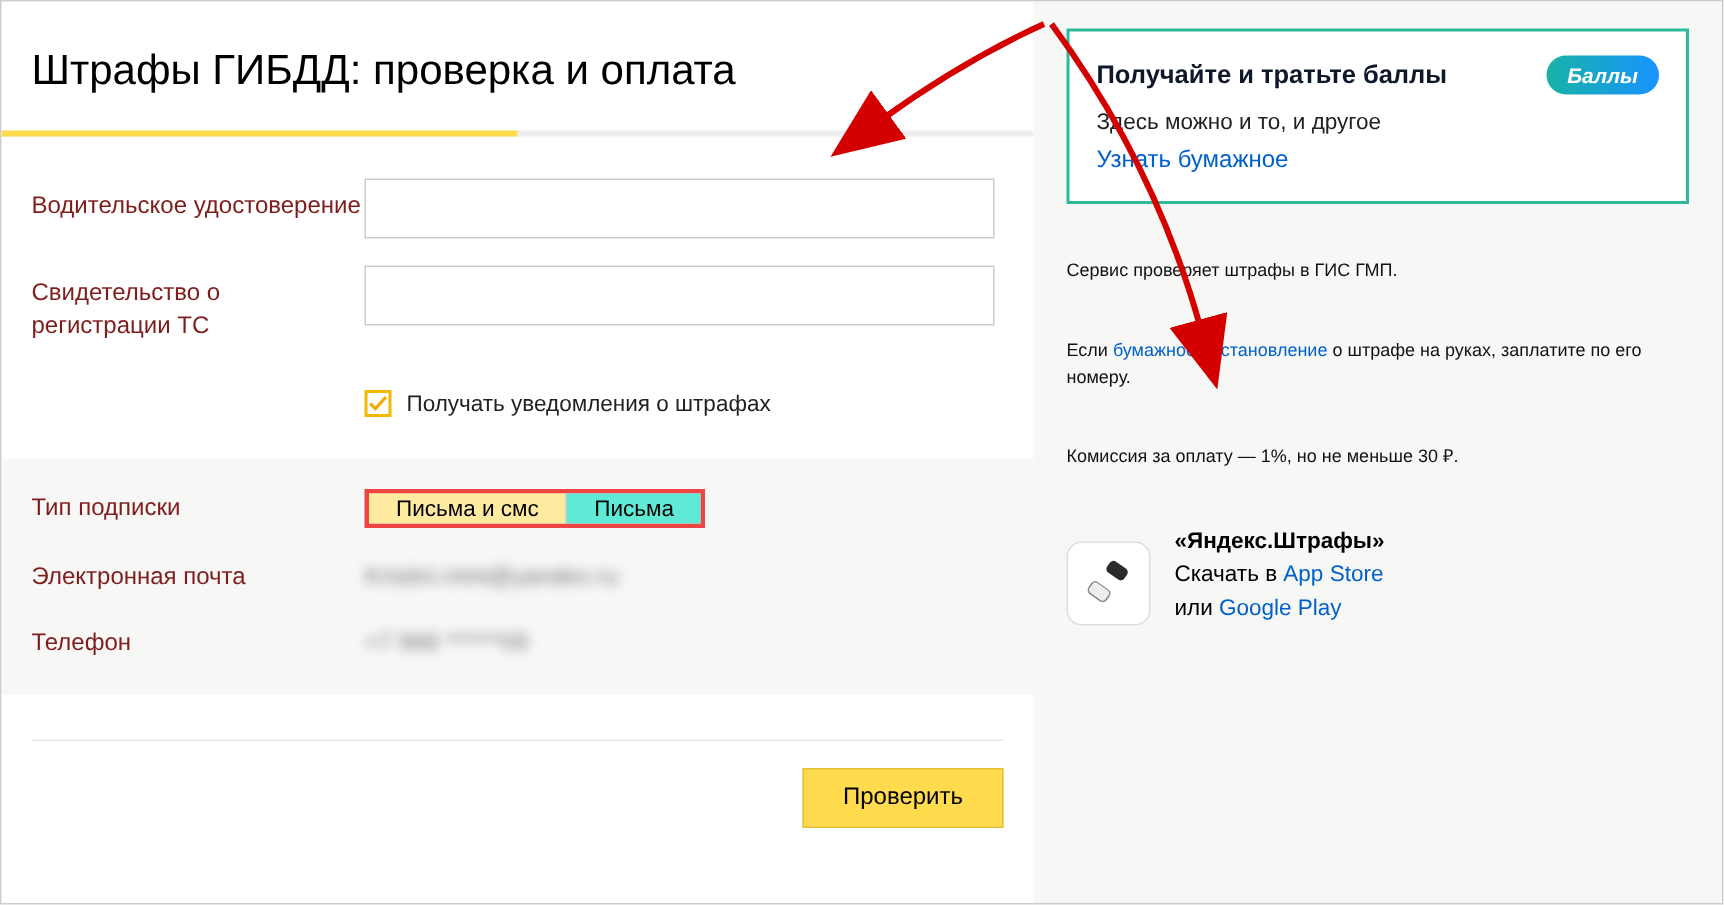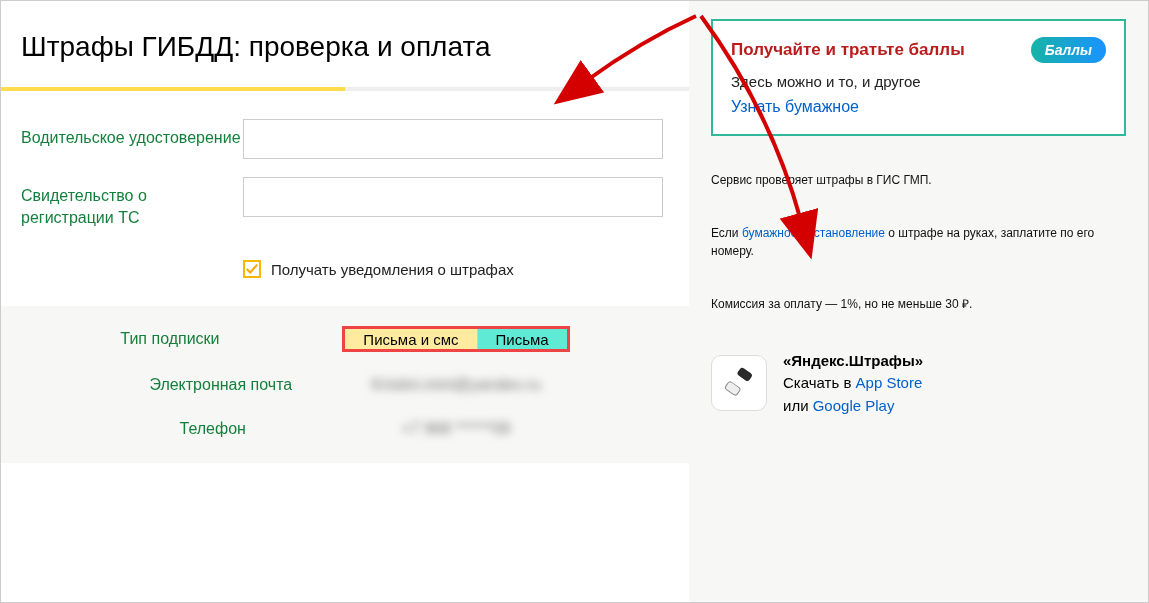--- a/index.html
+++ b/index.html
@@ -46,21 +46,21 @@
     background: #ffdb4d;
   }
   .form-row {
     display: flex;
     align-items: flex-start;
     margin-bottom: 18px;
   }
   .form-label {
     width: 222px;
     font-size: 16px;
-    color: #15803d;
+    color: #7f1d1d;
     line-height: 1.35;
     padding-top: 8px;
   }
   .form-input {
     width: 420px;
     height: 40px;
     border: 1px solid #ccc;
     font-size: 15px;
     padding: 0 10px;
     background: #fff;
@@ -86,21 +86,20 @@
   .checkbox-label { font-size: 15px; color: #222; }
   .sub-section {
     background: #f7f7f5;
     margin: 0 -20px;
     padding: 20px 20px 24px 20px;
   }
   .sub-row {
     display: flex;
     align-items: center;
     margin-bottom: 22px;
-    justify-content: center;
   }
   .sub-row .form-label { padding-top: 0; }
   .toggle-group {
     display: flex;
     border: 3px solid #ef4444;
     width: fit-content;
     height: 26px;
   }
   .toggle-btn {
     padding: 0 18px;
@@ -145,21 +144,21 @@
   }
   .promo-head {
     display: flex;
     justify-content: space-between;
     align-items: center;
     margin-bottom: 10px;
   }
   .promo-title {
     font-size: 17px;
     font-weight: 700;
-    color: #b91c1c;
+    color: #0f172a;
   }
   .badge-pill {
     background: linear-gradient(90deg, #17b3a6 0%, #1993ff 100%);
     color: #fff;
     font-size: 14px;
     padding: 5px 14px;
     border-radius: 20px;
     font-weight: 600;
     font-style: italic;
   }
@@ -174,21 +173,21 @@
     cursor: pointer;
   }
   .info-para {
     font-size: 12px;
     color: #111;
     margin-top: 36px;
     line-height: 1.45;
   }
   .app-block {
     display: flex;
-    align-items: center;
+    align-items: flex-end;
     margin-top: 36px;
   }
   .app-icon {
     width: 56px;
     height: 56px;
     border: 1px solid #ddd;
     border-radius: 10px;
     background: #fff;
     margin-right: 16px;
     display: flex;
@@ -248,20 +247,23 @@
       <div class="sub-row">
         <div class="form-label">Электронная почта</div>
         <div class="blurred">Kristini.mint@yandex.ru</div>
       </div>
       <div class="sub-row" style="margin-bottom:0;">
         <div class="form-label">Телефон</div>
         <div class="blurred">+7 968 ******09</div>
       </div>
     </div>
 
+    <div class="submit-area">
+      <button class="submit-btn">Проверить</button>
+    </div>
   </div>
 
   <div class="right-col">
     <div class="promo-box">
       <div class="promo-head">
         <span class="promo-title">Получайте и тратьте баллы</span>
         <span class="badge-pill">Баллы</span>
       </div>
       <div class="promo-sub">Здесь можно и то, и другое</div>
       <a class="link">Узнать бумажное</a>

